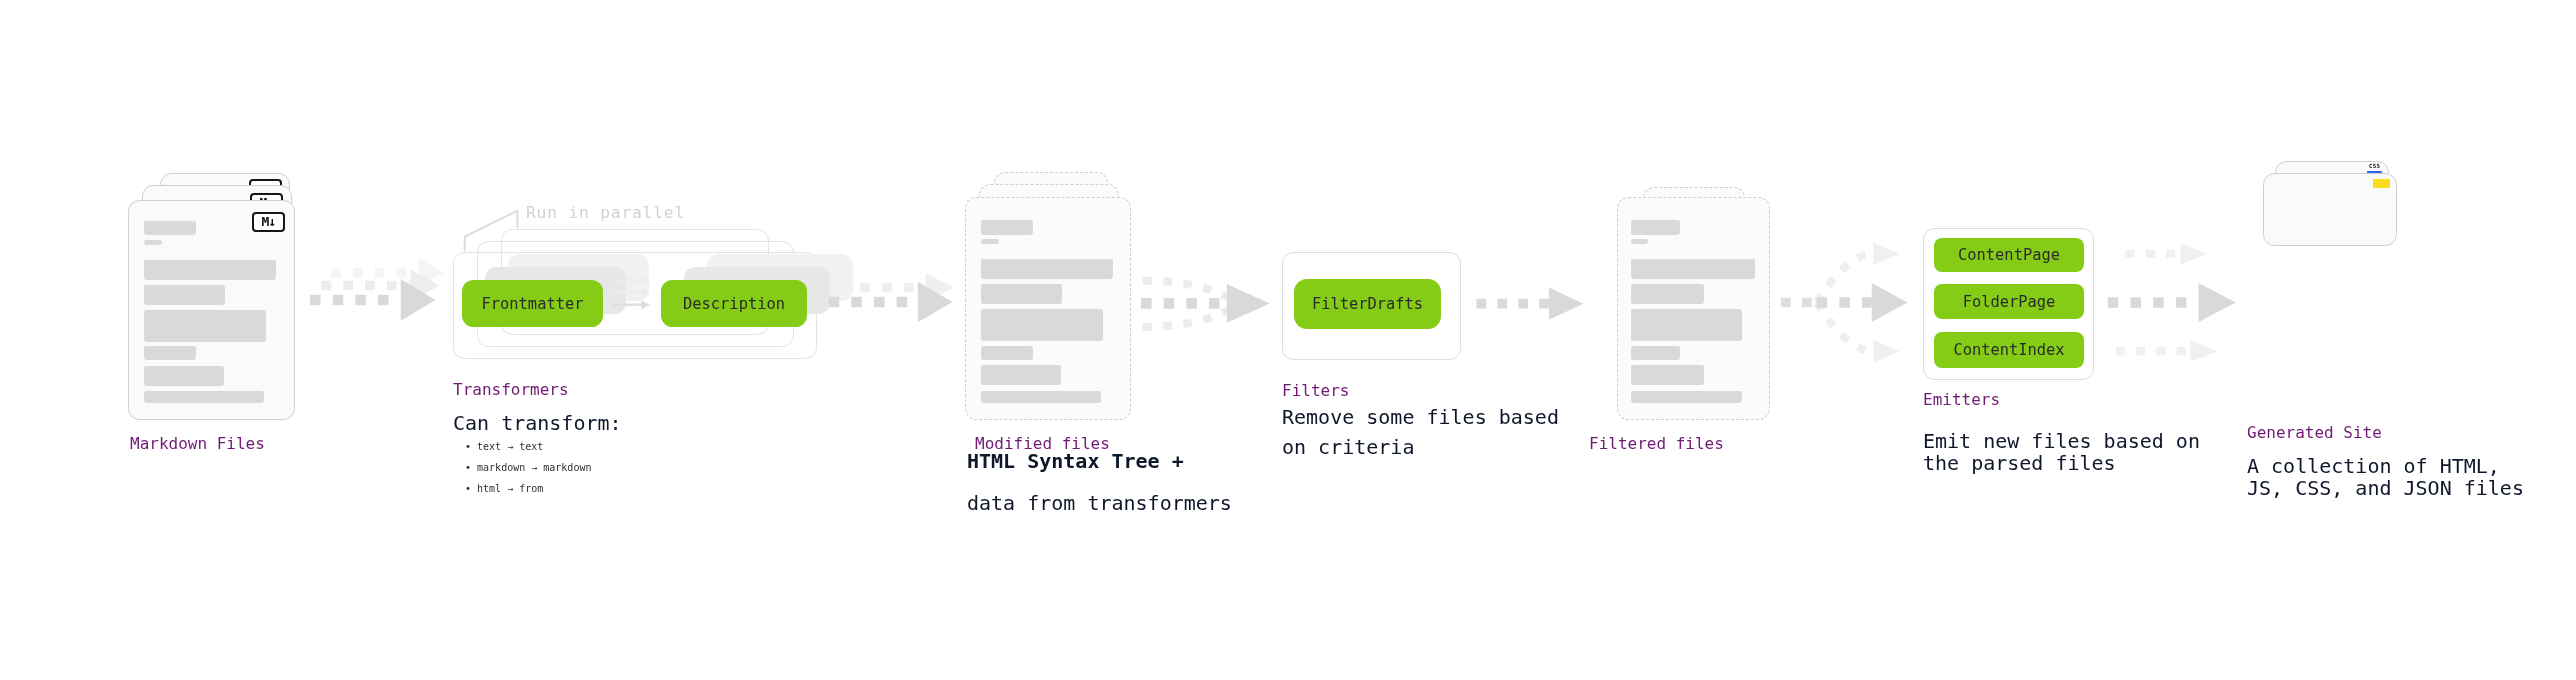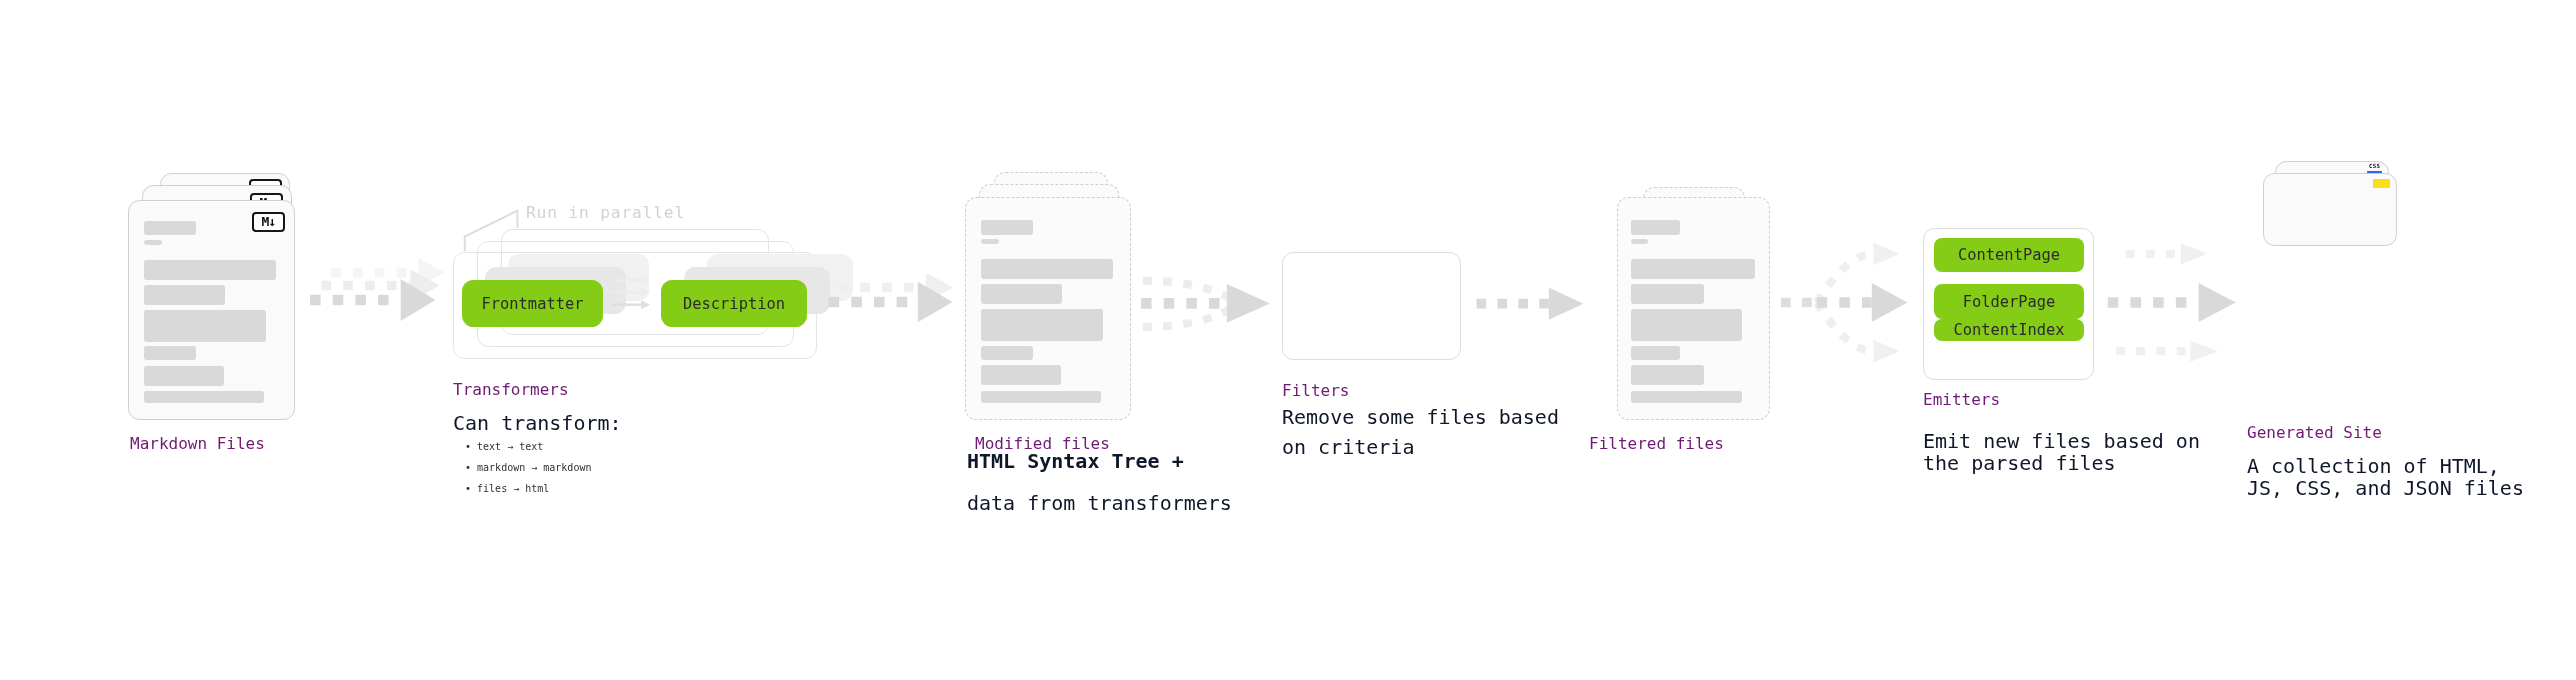--- a/index.html
+++ b/index.html
@@ -93,21 +93,21 @@
     <line x1="1" y1="24" x2="37" y2="24" stroke="#ececec" stroke-width="3"></line>
       <polygon points="37,18.5 48,24 37,29.5" fill="#ececec"></polygon>
     <line x1="1" y1="39" x2="37" y2="39" stroke="#dedede" stroke-width="3"></line>
       <polygon points="37,33.5 48,39 37,44.5" fill="#dedede"></polygon>
   </svg>
 
   <div class="label" style="left:453px;top:378px;">Transformers</div>
   <div class="desc" style="left:453px;top:414px;">Can transform:</div>
   <div class="bullet" style="left:465px;top:437px;">text → text</div>
   <div class="bullet" style="left:465px;top:458px;text-align:right;">markdown → markdown</div>
-  <div class="bullet" style="left:465px;top:479px;">files → html</div>
+  <div class="bullet" style="left:465px;top:479px;">html → from</div>
 
   <svg class="abs" style="left:822px;top:264px;" width="138" height="81" viewBox="0 0 170 100">
     <line x1="20" y1="29" x2="128" y2="29" stroke="#efefef" stroke-width="12" stroke-dasharray="12 15"></line>
     <polygon points="128,11 162,29 128,47" fill="#efefef"></polygon>
     <line x1="8" y1="47" x2="118" y2="47" stroke="#d9d9d9" stroke-width="13" stroke-dasharray="13 15"></line>
     <polygon points="118,22 161,47 118,72" fill="#d9d9d9"></polygon>
   </svg>
 
   <div class="doc dashed" style="left:994px;top:172px;width:114px;height:73px;"></div>
   <div class="doc dashed" style="left:979px;top:184px;width:140px;height:73px;"></div>
@@ -126,20 +126,21 @@
   <div class="desc" style="left:967px;top:494px;">data from transformers</div>
 
   <svg class="abs" style="left:1136px;top:271px;" width="138" height="68" viewBox="0 0 170 84">
     <path d="M8,12 Q78,12 116,34" fill="none" stroke="#ececec" stroke-width="10" stroke-dasharray="11 14"></path>
     <path d="M8,69 Q78,69 116,47" fill="none" stroke="#ececec" stroke-width="10" stroke-dasharray="11 14"></path>
     <line x1="6" y1="40" x2="112" y2="40" stroke="#d9d9d9" stroke-width="13" stroke-dasharray="13 15"></line>
     <polygon points="112,16 165,40 112,64" fill="#d9d9d9"></polygon>
   </svg>
 
   <div class="panel" style="left:1282px;top:252px;width:179px;height:108px;"></div>
+  <div class="pill" style="left:1294px;top:279px;width:147px;height:50px;border-radius:13px;">FilterDrafts</div>
   <div class="label" style="left:1282px;top:379px;">Filters</div>
   <div class="desc" style="left:1282px;top:408px;">Remove some files based</div>
   <div class="desc" style="left:1282px;top:438px;">on criteria</div>
 
   <svg class="abs" style="left:1471px;top:286px;" width="122" height="37" viewBox="0 0 150 46">
     <line x1="6" y1="22" x2="96" y2="22" stroke="#d9d9d9" stroke-width="12" stroke-dasharray="12 14"></line>
     <polygon points="96,2 139,22 96,42" fill="#d9d9d9"></polygon>
   </svg>
 
   <div class="doc dashed" style="left:1643px;top:187px;width:102px;height:49px;"></div>
@@ -161,21 +162,21 @@
     <polygon points="120,8 152,22 120,36" fill="#f0f0f0"></polygon>
     <path d="M50,82 Q88,142 120,142" fill="none" stroke="#efefef" stroke-width="10" stroke-dasharray="11 14"></path>
     <polygon points="120,128 152,142 120,156" fill="#f0f0f0"></polygon>
     <line x1="50" y1="82" x2="118" y2="82" stroke="#d9d9d9" stroke-width="13" stroke-dasharray="13 15"></line>
     <polygon points="118,58 162,82 118,106" fill="#d9d9d9"></polygon>
   </svg>
 
   <div class="panel" style="left:1923px;top:228px;width:171px;height:152px;"></div>
   <div class="pill em" style="left:1934px;top:238px;width:150px;height:34px;">ContentPage</div>
   <div class="pill em" style="left:1934px;top:284px;width:150px;height:35px;">FolderPage</div>
-  <div class="pill em" style="left:1934px;top:319px;width:150px;height:22px;">ContentIndex</div>
+  <div class="pill em" style="left:1934px;top:332px;width:150px;height:36px;">ContentIndex</div>
   <div class="label" style="left:1923px;top:388px;">Emitters</div>
   <div class="desc" style="left:1923px;top:432px;">Emit new files based on</div>
   <div class="desc" style="left:1923px;top:454px;">the parsed files</div>
 
   <svg class="abs" style="left:2101px;top:236px;" width="140" height="133" viewBox="0 0 172 164">
     <line x1="30" y1="22" x2="98" y2="22" stroke="#f0f0f0" stroke-width="10" stroke-dasharray="11 14"></line>
     <polygon points="98,9 131,22 98,35" fill="#f0f0f0"></polygon>
     <line x1="8" y1="82" x2="120" y2="82" stroke="#d9d9d9" stroke-width="13" stroke-dasharray="13 15"></line>
     <polygon points="120,58 166,82 120,106" fill="#d9d9d9"></polygon>
     <line x1="18" y1="142" x2="110" y2="142" stroke="#f0f0f0" stroke-width="10" stroke-dasharray="11 14"></line>

